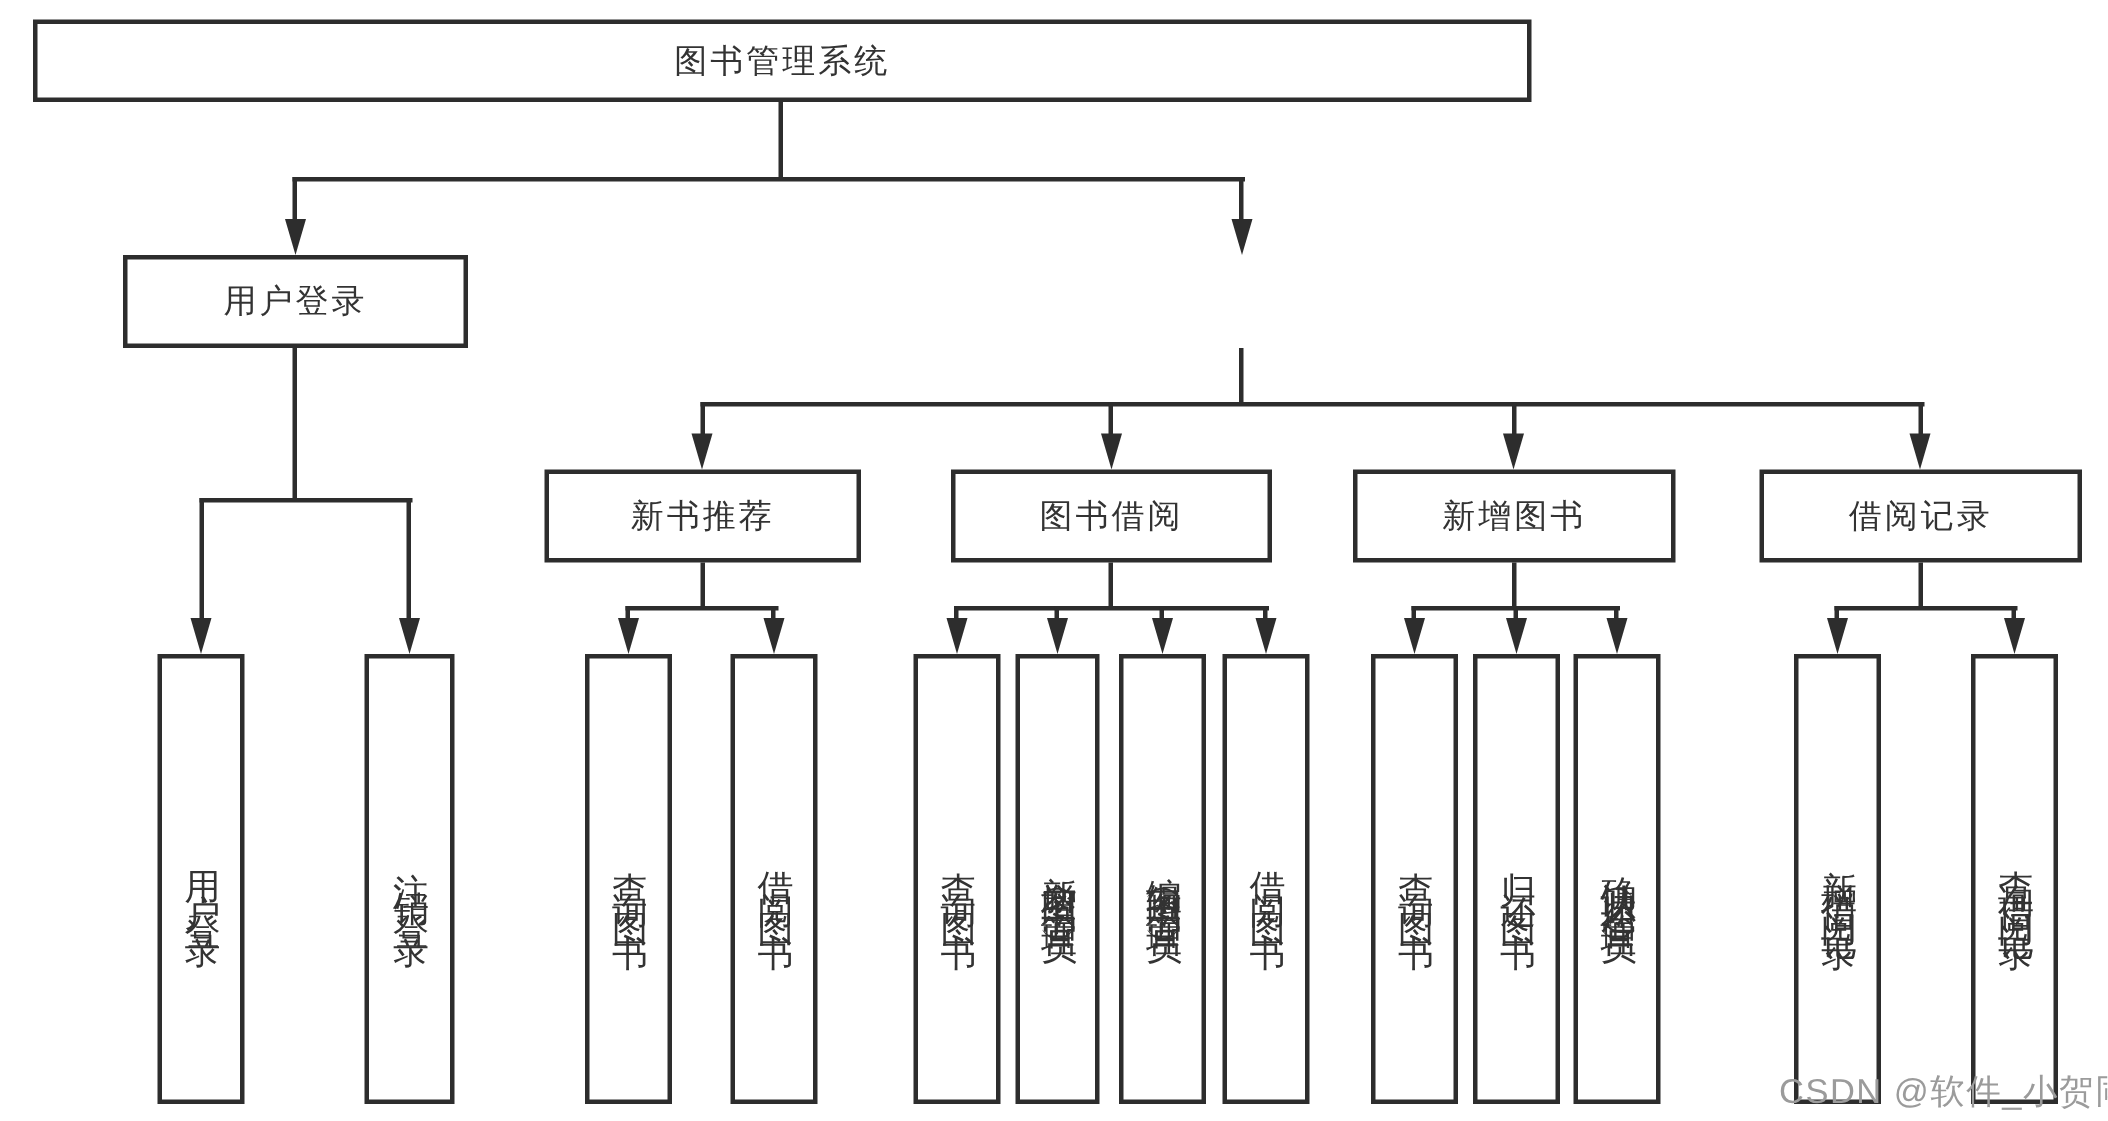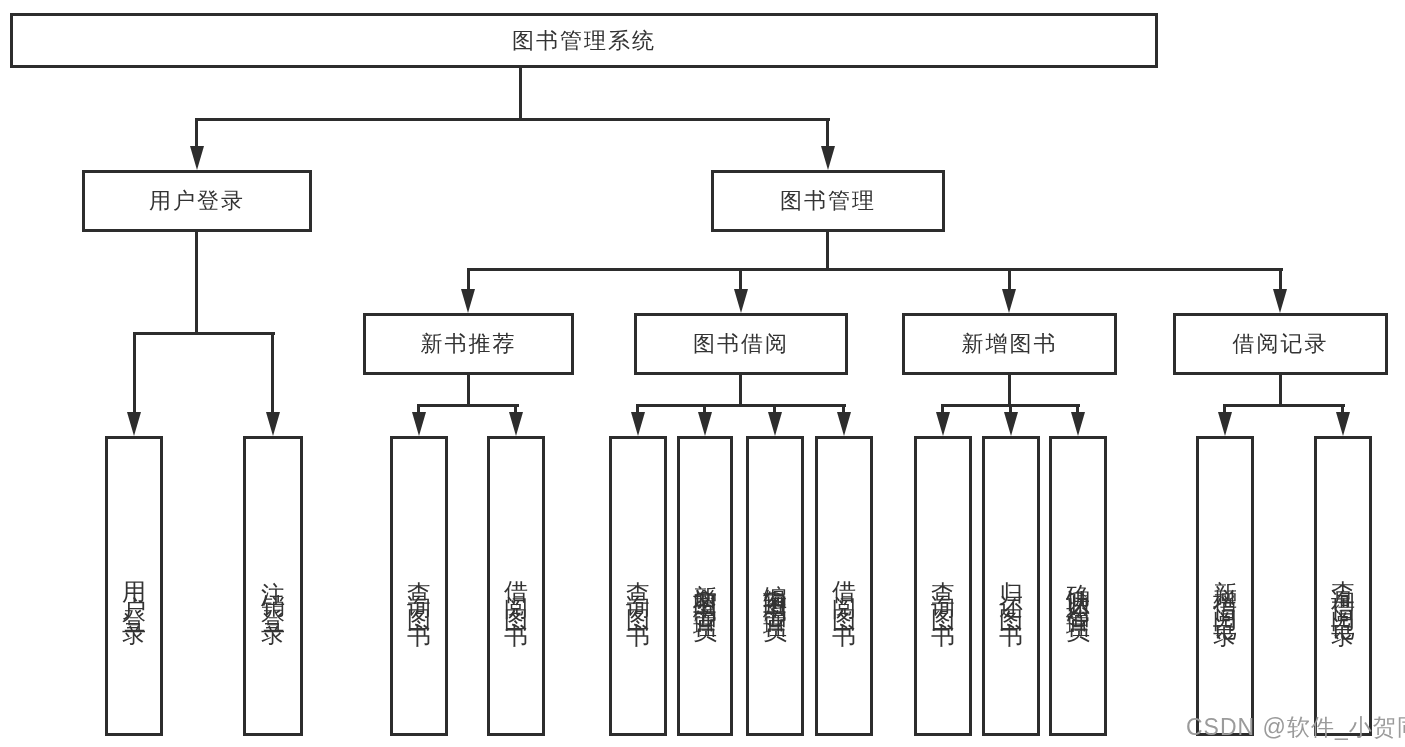--- a/index.html
+++ b/index.html
@@ -60,29 +60,26 @@
     letter-spacing: 1px;
     white-space: nowrap;
     z-index: 5;
   }
 </style>
 </head>
 <body>
 
 <div class="canvas">
 
-  <div class="box" style="left:10px;top:13px;width:1148px;height:55px">
+  <div class="box" style="left:22px;top:13px;width:999px;height:55px">
     <span>图书管理系统</span>
   </div>
 
   <div class="box" style="left:82px;top:170px;width:230px;height:62px">
     <span>用户登录</span>
-  </div>
-  <div class="box" style="left:711px;top:170px;width:234px;height:62px">
-    <span>图书管理</span>
   </div>
 
   <div class="box" style="left:363px;top:313px;width:211px;height:62px">
     <span>新书推荐</span>
   </div>
   <div class="box" style="left:634px;top:313px;width:214px;height:62px">
     <span>图书借阅</span>
   </div>
   <div class="box" style="left:902px;top:313px;width:215px;height:62px">
     <span>新增图书</span>

